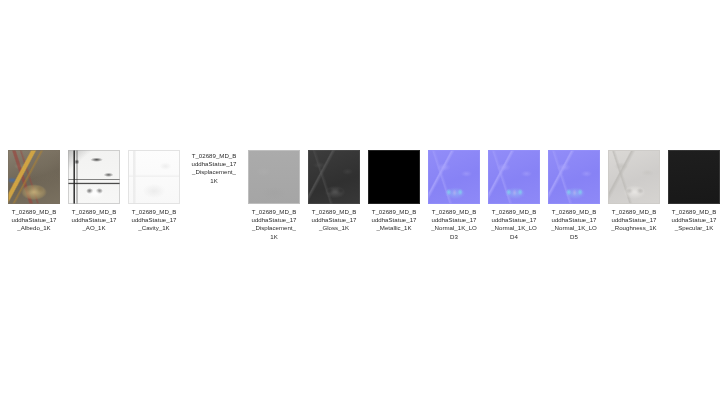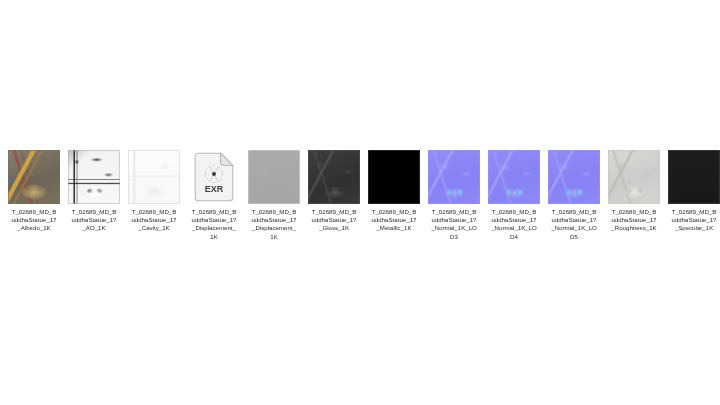--- a/index.html
+++ b/index.html
@@ -223,41 +223,20 @@
     </div>
     <div class="file-item">
       <div class="thumb-wrap">
         <div class="thumb tex-cavity"></div>
       </div>
       <div class="file-label">T_02689_MD_B
 uddhaStatue_17
 _Cavity_1K</div>
     </div>
     <div class="file-item">
-      <div class="thumb-wrap">
-        <div class="thumb tex-exrdoc">
-          <div class="exr-doc"><svg width="40" height="50" viewBox="0 0 40 50" xmlns="http://www.w3.org/2000/svg">
-              <path d="M1.2 4.5 A3.3 3.3 0 0 1 4.5 1.2 H26.5 L38.8 13.5 V45.5 A3.3 3.3 0 0 1 35.5 48.8 H4.5 A3.3 3.3 0 0 1 1.2 45.5 Z" fill="#f3f3f3" stroke="#b9b9b9" stroke-width="1.1"></path>
-              <path d="M26.5 1.2 L38.8 13.5 H29.8 A3.3 3.3 0 0 1 26.5 10.2 Z" fill="#e4e4e4" stroke="#b9b9b9" stroke-width="1.1"></path>
-              <g transform="translate(20,22)" fill="#3e3e3e">
-                <circle cx="0" cy="0" r="8.6" fill="#3e3e3e"></circle>
-                <g fill="#f3f3f3">
-                  <path d="M0 0 L8.6 0 A8.6 8.6 0 0 0 4.3 -7.45 Z" transform="rotate(0)"></path>
-                  <path d="M0 0 L8.6 0 A8.6 8.6 0 0 0 4.3 -7.45 Z" transform="rotate(60)"></path>
-                  <path d="M0 0 L8.6 0 A8.6 8.6 0 0 0 4.3 -7.45 Z" transform="rotate(120)"></path>
-                  <path d="M0 0 L8.6 0 A8.6 8.6 0 0 0 4.3 -7.45 Z" transform="rotate(180)"></path>
-                  <path d="M0 0 L8.6 0 A8.6 8.6 0 0 0 4.3 -7.45 Z" transform="rotate(240)"></path>
-                  <path d="M0 0 L8.6 0 A8.6 8.6 0 0 0 4.3 -7.45 Z" transform="rotate(300)"></path>
-                </g>
-                <circle cx="0" cy="0" r="2.0" fill="#3e3e3e"></circle>
-              </g>
-              <text class="exr-badge-text" x="20" y="40" text-anchor="middle" font-family="Liberation Sans, sans-serif" font-size="9" font-weight="bold" fill="#3e3e3e">EXR</text>
-            </svg></div>
-        </div>
-      </div>
       <div class="file-label">T_02689_MD_B
 uddhaStatue_17
 _Displacement_
 1K</div>
     </div>
     <div class="file-item">
       <div class="thumb-wrap">
         <div class="thumb tex-displacement"></div>
       </div>
       <div class="file-label">T_02689_MD_B

